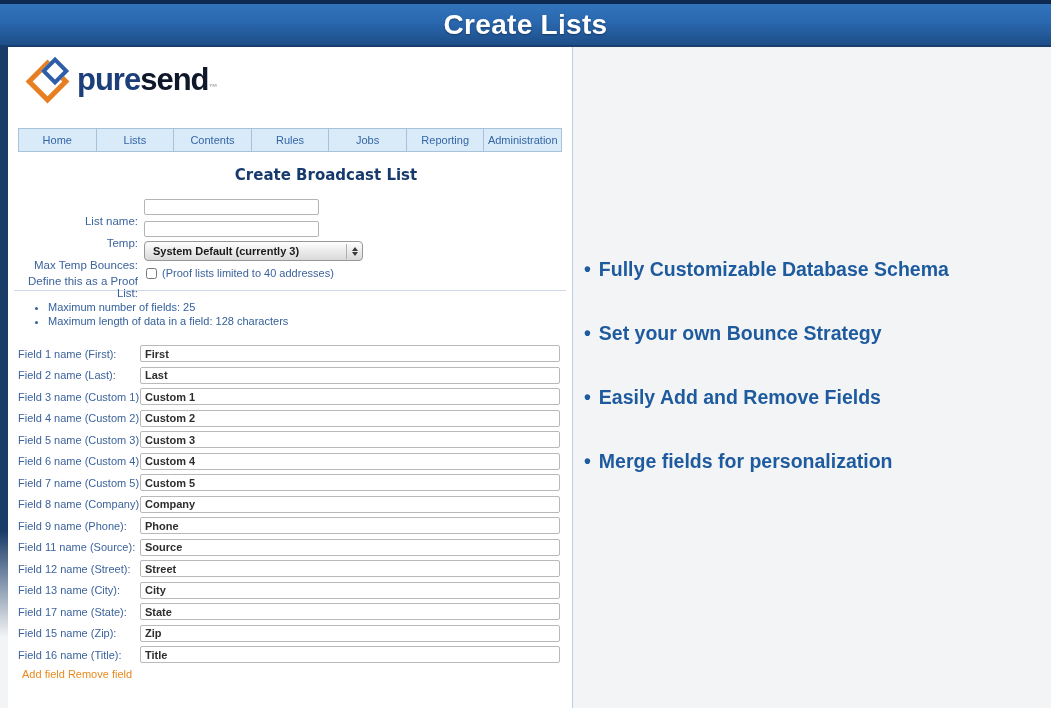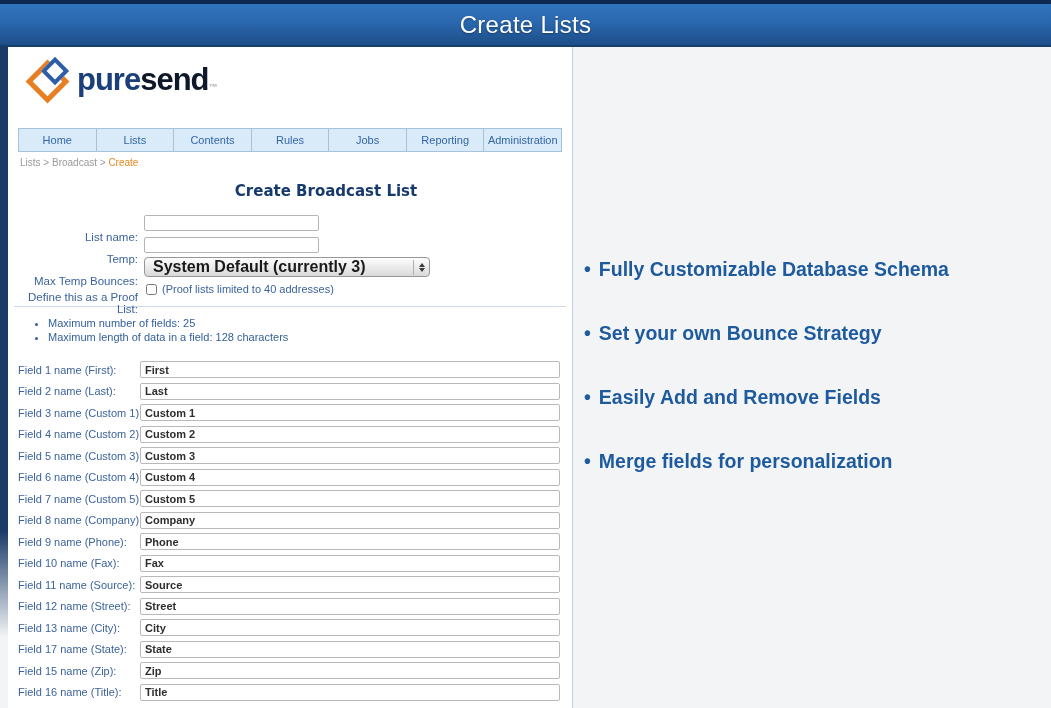--- a/index.html
+++ b/index.html
@@ -4,21 +4,21 @@
 <style>
   html,body{margin:0;padding:0;background:#ffffff;}
   .slide{position:relative;width:1051px;height:708px;overflow:hidden;background:#f3f4f5;
          font-family:"Liberation Sans",sans-serif;}
 
   
   .banner{position:absolute;left:0;top:0;width:1051px;height:47px;box-sizing:border-box;
           border-top:4px solid #0e2950;border-bottom:2px solid #163f6d;
           background:linear-gradient(180deg,#3174bc 0%,#2a67ae 45%,#1d4e88 100%);
           display:flex;align-items:center;justify-content:center;}
-  .banner-title{color:#ffffff;font-size:24px;font-weight:normal;letter-spacing:.3px;
+  .banner-title{color:#ffffff;font-size:28px;font-weight:bold;letter-spacing:.3px;
                 text-shadow:0 1px 2px rgba(0,0,0,.35);}
 
   
   .left-strip{position:absolute;left:0;top:47px;width:8px;height:590px;
               background:linear-gradient(180deg,#193b67 0%,#193b67 82%,rgba(25,59,103,0) 100%);}
 
   
   .shot{position:absolute;left:8px;top:47px;width:565px;height:661px;background:#ffffff;
         border-right:1px solid #bccfe4;box-sizing:border-box;}
 
@@ -40,21 +40,21 @@
 
   .ptitle{margin-top:14px;padding-left:72px;text-align:center;font-size:15px;font-weight:bold;
           color:#173a6d;font-family:"DejaVu Sans",sans-serif;}
 
   .form{margin-top:12px;}
   .frm-row{display:flex;align-items:center;height:22px;}
   .frm-label{width:130px;flex:none;text-align:right;color:#3c639c;font-size:11.5px;padding-right:6px;margin-top:28px;}
   .txt{width:175px;height:16px;border:1px solid #b4b4b4;border-radius:2px;box-sizing:border-box;
        font:600 11px "Liberation Sans",sans-serif;padding:0 3px;color:#2e2e2e;background:#fff;}
   .sel{display:inline-flex;align-items:center;height:18px;border:1px solid #979797;border-radius:4px;
-       background:linear-gradient(#fefefe,#d9d9d9);padding:0 4px 0 8px;font-size:16px;font-weight:600;
+       background:linear-gradient(#fefefe,#d9d9d9);padding:0 4px 0 8px;font-size:11px;font-weight:600;
        color:#1a1a1a;cursor:pointer;gap:40px;}
   .arrows{display:flex;flex-direction:column;align-items:center;margin-left:7px;padding-left:5px;
           border-left:1px solid #b0b0b0;}
   .tri-up{width:0;height:0;border:3px solid transparent;border-bottom:4px solid #3a3a3a;margin-bottom:1px;}
   .tri-dn{width:0;height:0;border:3px solid transparent;border-top:4px solid #3a3a3a;}
   .chk{width:11px;height:11px;margin:0 0 0 2px;}
   .note{font-size:11px;color:#3c639c;margin-left:5px;}
 
   .div1{border-top:1px solid #cdd9e8;margin:6px 6px 0 6px;}
 
@@ -98,24 +98,20 @@
     <div class="nav" id="nav-tabs">
         <div class="tab">Home</div>
         <div class="tab">Lists</div>
         <div class="tab">Contents</div>
         <div class="tab">Rules</div>
         <div class="tab">Jobs</div>
         <div class="tab">Reporting</div>
         <div class="tab">Administration</div>
       </div>
 
-    <div class="crumb">
-      <span>Lists &gt; Broadcast &gt;</span>
-      <span class="cur">Create</span>
-    </div>
 
     <div class="ptitle">Create Broadcast List</div>
 
     <div class="form">
       <div class="frm-row">
         <label class="frm-label">List name:</label>
         <input class="txt" type="text" value="" style="">
       </div>
       <div class="frm-row">
         <label class="frm-label">Temp:</label>
@@ -176,24 +172,20 @@
         </div>
         <div class="frow">
           <label class="flabel">Field 8 name (Company):</label>
           <input class="finput" value="Company" style="">
         </div>
         <div class="frow">
           <label class="flabel">Field 9 name (Phone):</label>
           <input class="finput" value="Phone" style="">
         </div>
         <div class="frow">
-          <label class="flabel">Field 10 name (Fax):</label>
-          <input class="finput" value="Fax" style="">
-        </div>
-        <div class="frow">
           <label class="flabel">Field 11 name (Source):</label>
           <input class="finput" value="Source" style="">
         </div>
         <div class="frow">
           <label class="flabel">Field 12 name (Street):</label>
           <input class="finput" value="Street" style="">
         </div>
         <div class="frow">
           <label class="flabel">Field 13 name (City):</label>
           <input class="finput" value="City" style="">

